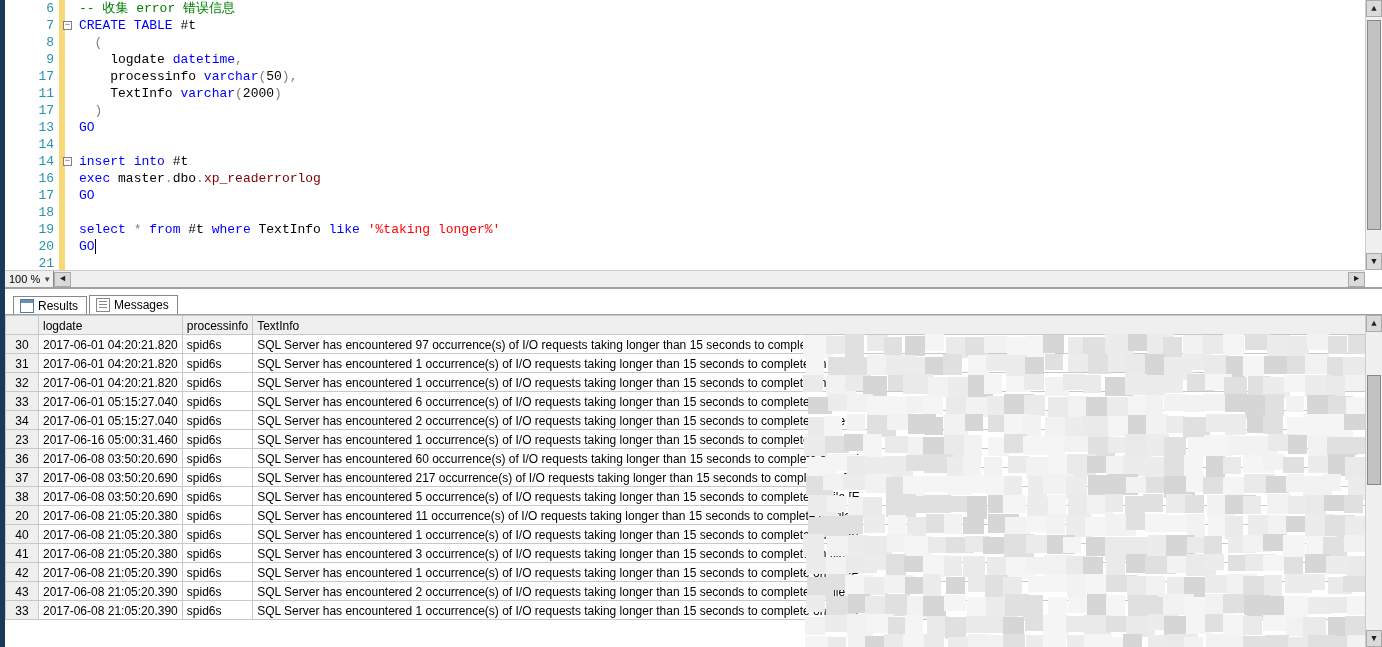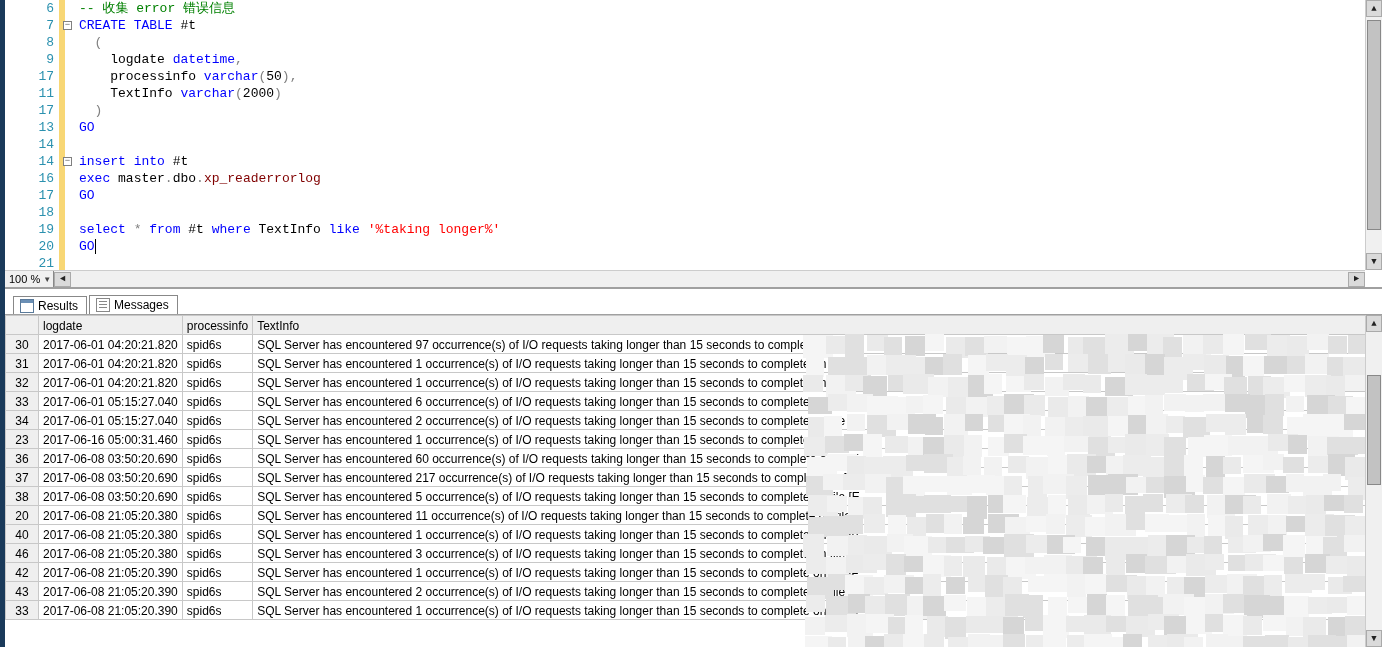--- a/index.html
+++ b/index.html
@@ -351,21 +351,21 @@
           <td class="col-proc">spid6s</td>
           <td class="col-text">SQL Server has encountered 11 occurrence(s) of I/O requests taking longer than 15 seconds to complete on file [</td>
         </tr>
         <tr>
           <td class="rowhdr">40</td>
           <td class="col-logdate">2017-06-08 21:05:20.380</td>
           <td class="col-proc">spid6s</td>
           <td class="col-text">SQL Server has encountered 1 occurrence(s) of I/O requests taking longer than 15 seconds to complete on file [e</td>
         </tr>
         <tr>
-          <td class="rowhdr">46</td>
+          <td class="rowhdr">41</td>
           <td class="col-logdate">2017-06-08 21:05:20.380</td>
           <td class="col-proc">spid6s</td>
           <td class="col-text">SQL Server has encountered 3 occurrence(s) of I/O requests taking longer than 15 seconds to complete on file [</td>
         </tr>
         <tr>
           <td class="rowhdr">42</td>
           <td class="col-logdate">2017-06-08 21:05:20.390</td>
           <td class="col-proc">spid6s</td>
           <td class="col-text">SQL Server has encountered 1 occurrence(s) of I/O requests taking longer than 15 seconds to complete on file [e</td>
         </tr>

